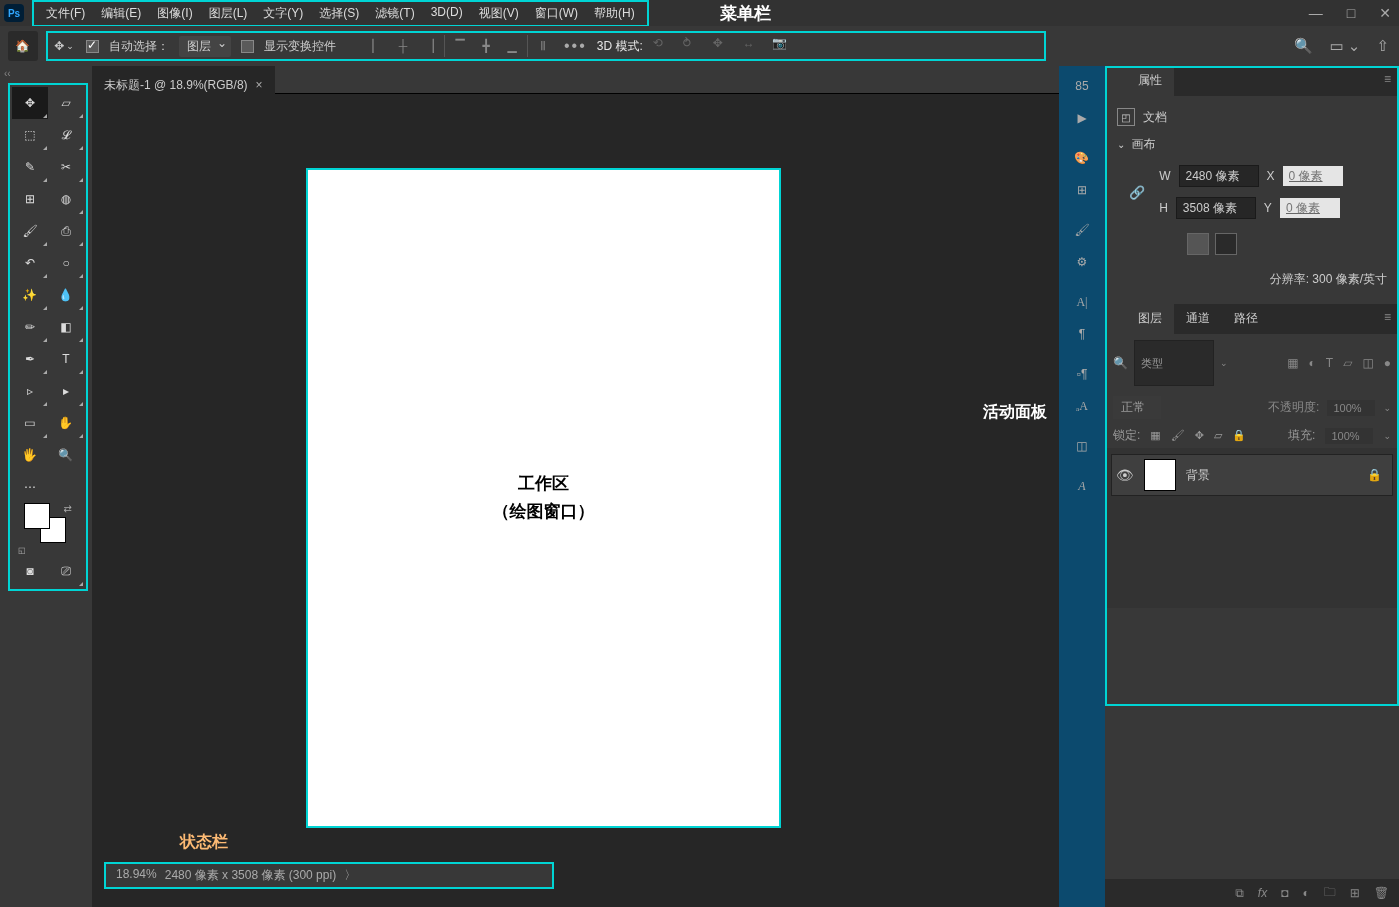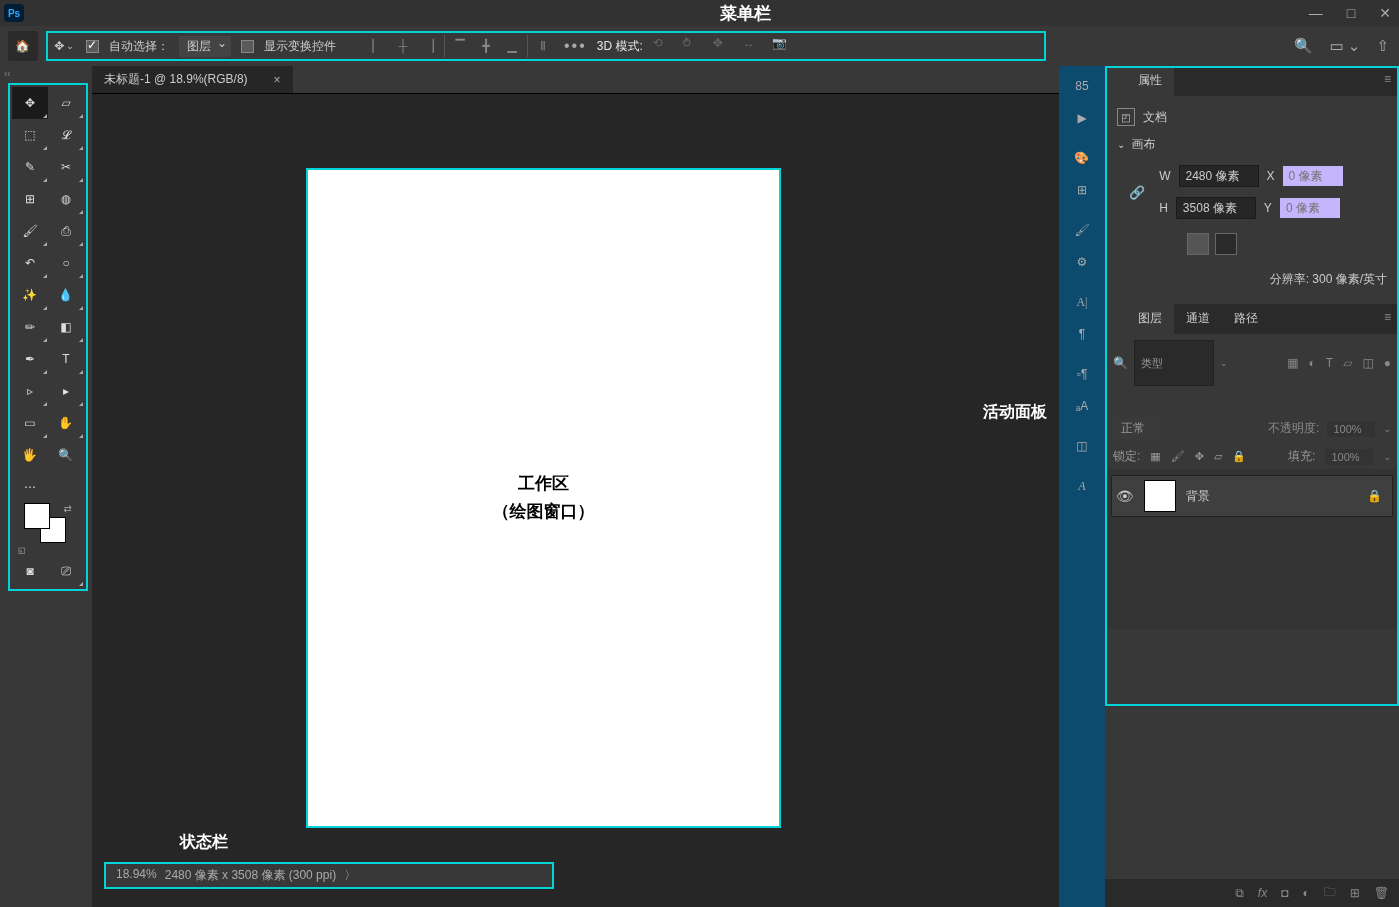--- a/index.html
+++ b/index.html
@@ -46,21 +46,21 @@
 .swatch-area { padding: 4px 8px; position: relative; height: 52px; }
 .fg-swatch { position: absolute; top: 0; left: 12px; width: 26px; height: 26px; background: #fff; border: 1px solid #000; }
 .bg-swatch { position: absolute; top: 14px; left: 28px; width: 26px; height: 26px; background: #fff; border: 1px solid #000; }
 .swap-mini { position: absolute; top: 0; right: 12px; font-size: 10px; color: #aaa; }
 .def-mini { position: absolute; bottom: 0; left: 6px; font-size: 8px; color: #aaa; }
 .toolbar-label { position: absolute; top: 280px; left: 105px; color: #fff; font-size: 16px; font-weight: bold; }
 
 
 .canvas-area { flex: 1; background: #262626; position: relative; }
 .doc-tab { height: 28px; background: #383838; display: flex; border-bottom: 1px solid #000; }
-.tab { background: #262626; padding: 13px 12px; color: #ccc; display: flex; align-items: center; gap: 26px; }
+.tab { background: #262626; padding: 19px 12px; color: #ccc; display: flex; align-items: center; gap: 8px; }
 .tab-close { color: #aaa; }
 .canvas-bg { position: absolute; top: 28px; left: 0; right: 0; bottom: 0; background: #262626; }
 .canvas { position: absolute; top: 74px; left: 214px; width: 475px; height: 660px; background: #fff; border: 2px solid #00d4d4; display: flex; flex-direction: column; align-items: center; justify-content: center; }
 .canvas-text { color: #000; font-size: 17px; font-weight: bold; text-align: center; line-height: 28px; }
 .panel-label { position: absolute; top: 308px; right: 12px; color: #fff; font-size: 16px; font-weight: bold; }
 
 
 .right-panels { width: 340px; display: flex; background: #383838; position: relative; }
 .panel-border { position: absolute; top: 0; left: 46px; right: 0; height: 640px; border: 2px solid #00d4d4; pointer-events: none; z-index: 10; }
 .panel-icons { width: 46px; background: #0c4a6e; padding-top: 4px; display: flex; flex-direction: column; align-items: center; gap: 0; }
@@ -72,54 +72,67 @@
 .panel-tabs { display: flex; background: #2a2a2a; height: 30px; }
 .ptab { padding: 6px 12px; color: #ccc; cursor: pointer; }
 .ptab.active { background: #383838; padding-left: 33px; }
 .panel-menu { margin-left: auto; padding: 6px 8px; color: #888; }
 .prop-content { padding: 8px 12px; color: #ccc; font-size: 12px; }
 .prop-row { display: flex; align-items: center; gap: 8px; padding: 4px 0; }
 .prop-icon { width: 18px; height: 18px; border: 1px solid #888; display: flex; align-items: center; justify-content: center; font-size: 10px; }
 .collapse-row { display: flex; align-items: center; gap: 6px; padding: 6px 0; }
 .collapse-arrow { font-size: 10px; }
 .field-input { background: #262626; border: 1px solid #1a1a1a; color: #ccc; padding: 3px 6px; width: 80px; font-size: 12px; }
-.field-input.dim { color: #666; background: #c4b5fd; border: none; width: 60px; }
+.field-input.dim { color: #666; background: #e5e5e5; border: none; width: 60px; text-decoration: underline; }
 .link-icon { font-size: 13px; color: #aaa; }
 .orient-icons { display: flex; gap: 6px; margin: 8px 0 8px 70px; }
 .orient { width: 22px; height: 22px; border: 1px solid #666; background: #2a2a2a; }
 .orient.sel { background: #555; }
 .resolution-row { text-align: right; padding: 8px 0; color: #ccc; }
 .layer-filter { display: flex; align-items: center; gap: 6px; padding: 6px 8px; background: #383838; }
 .filter-input { flex: 1; background: #2a2a2a; border: 1px solid #222; padding: 16px 6px; color: #999; font-size: 11px; max-width: 80px; }
 .filter-icons { display: flex; gap: 10px; color: #888; font-size: 12px; margin-left: auto; }
-.blend-row { display: flex; align-items: center; padding: 4px 8px; gap: 8px; background: #383838; margin-top: 21px; }
+.blend-row { display: flex; align-items: center; padding: 4px 8px; gap: 8px; background: #383838; }
 .blend-select { background: #3a3a3a; padding: 3px 16px 3px 8px; flex: 0 0 auto; color: #999; }
 .opacity-label { margin-left: auto; color: #888; }
 .pct-input { background: #333; color: #888; padding: 2px 6px; width: 48px; font-size: 11px; }
 .lock-row { display: flex; align-items: center; gap: 10px; padding: 4px 8px; font-size: 12px; color: #999; }
 .lock-icons { display: flex; gap: 10px; font-size: 11px; }
 .fill-label { margin-left: auto; }
 .layer-list { background: #333; padding: 6px; height: 160px; }
 .layer-item { display: flex; align-items: center; gap: 10px; background: #3f3f3f; border: 1px solid #222; padding: 4px; }
 .eye { font-size: 14px; color: #ccc; }
 .layer-thumb { width: 32px; height: 32px; background: #fff; border: 1px solid #000; }
 .layer-lock { margin-left: auto; margin-right: 6px; color: #888; }
 
 .panel-footer { margin-top: auto; height: 28px; background: #2a2a2a; display: flex; align-items: center; justify-content: flex-end; gap: 14px; padding: 0 10px; color: #888; font-size: 12px; }
 
 
 .statusbar-wrap { position: absolute; bottom: 18px; left: 104px; }
-.status-label { position: absolute; bottom: 54px; left: 180px; color: #ffffff; font-size: 16px; font-weight: bold; }
+.status-label { position: absolute; bottom: 54px; left: 180px; color: #fdba74; font-size: 16px; font-weight: bold; }
 .statusbar { border: 2px solid #00d4d4; background: #383838; padding: 3px 10px; color: #aaa; font-size: 12px; display: flex; gap: 8px; width: 450px; }
 </style>
 </head>
 <body>
 
 <div class="menubar">
   <div class="ps-logo">Ps</div>
+  <div class="menu-items">
+    <span>文件(F)</span>
+    <span>编辑(E)</span>
+    <span>图像(I)</span>
+    <span>图层(L)</span>
+    <span>文字(Y)</span>
+    <span>选择(S)</span>
+    <span>滤镜(T)</span>
+    <span>3D(D)</span>
+    <span>视图(V)</span>
+    <span>窗口(W)</span>
+    <span>帮助(H)</span>
+  </div>
   <div class="menubar-label">菜单栏</div>
   <div class="window-controls">
     <span>—</span>
     <span>□</span>
     <span>✕</span>
   </div>
 </div>
 
 <div class="optionsbar">
   <div class="home-btn">
@@ -255,21 +268,21 @@
       <div class="picon">🎨</div>
       <div class="picon">⊞</div>
       <div class="picon-sep"></div>
       <div class="picon">🖌</div>
       <div class="picon">⚙</div>
       <div class="picon-sep"></div>
       <div class="picon" style="font-family:serif">A|</div>
       <div class="picon">¶</div>
       <div class="picon-sep"></div>
       <div class="picon">▫¶</div>
-      <div class="picon" style="font-family:Liberation Sans, sans-serif">ₐA</div>
+      <div class="picon" style="font-family:Liberation Serif, serif">ₐA</div>
       <div class="picon-sep"></div>
       <div class="picon">◫</div>
       <div class="picon-sep"></div>
       <div class="picon" style="font-style:italic;font-family:serif">A</div>
     </div>
     <div class="panel-body">
 
       <div class="panel-section">
         <div class="panel-tabs">
           <div class="ptab active">属性</div>

